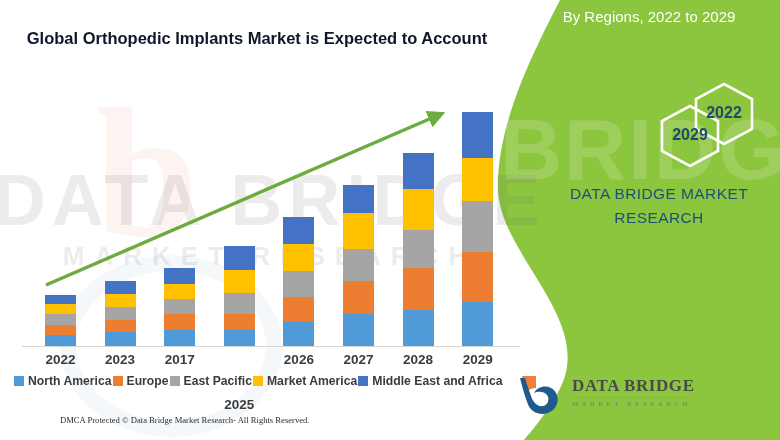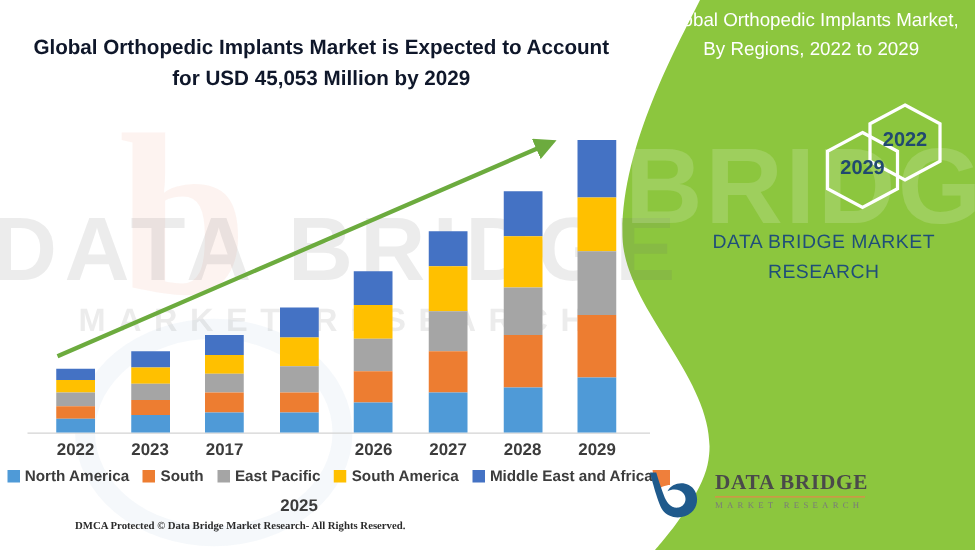--- a/index.html
+++ b/index.html
@@ -51,34 +51,34 @@
 
   .xlabels{position:absolute;left:0;top:352px;width:540px;height:20px;}
   .xlabel{
     position:absolute;width:60px;text-align:center;
     font-size:13.5px;font-weight:bold;color:#3c3c3c;
   }
 
   
   .legend{
     position:absolute;left:14px;top:374px;width:500px;
-    display:flex;align-items:center;justify-content:center;gap:11px;
+    display:flex;align-items:center;justify-content:flex-start;gap:1px;
     white-space:nowrap;
   }
   .legend-item{display:flex;align-items:center;gap:4px;}
   .legend-swatch{width:10px;height:10px;display:inline-block;}
   .legend-label{font-size:12.2px;font-weight:bold;color:#3c3c3c;}
 
   
   .footer{position:absolute;left:0;top:415px;width:540px;height:20px;}
   .footer span{
     position:absolute;font-family:"Liberation Serif", serif;
     font-size:8.6px;color:#2b2b2b;white-space:nowrap;
   }
-  .foot-left{left:60px;top:0;font-weight:bold;}
+  .foot-left{left:60px;top:0;}
   .foot-right{left:312px;top:0;}
 
   
   .rp-title{
     position:absolute;left:520px;top:6px;width:258px;
     text-align:center;color:#ffffff;
     font-size:15px;line-height:1.5;font-weight:500;
   }
   .hexwrap{position:absolute;left:660px;top:80px;width:120px;height:90px;}
   .hex-label{
@@ -125,21 +125,20 @@
   <div class="wm-circle"></div>
   <div class="watermark">
     <div style="text-align:center">
       <div>DATA BRIDGE</div>
       <div class="wm2">MARKET RESEARCH</div>
     </div>
   </div>
 
   <div class="left-title">
     <div>Global Orthopedic Implants Market is Expected to Account</div>
-    <div>for USD 45,053 Million by 2029</div>
   </div>
 
   <div class="chart">
     <div class="baseline"></div>
 
     <svg style="position:absolute;left:0;top:0;width:540px;height:440px;">
       <defs>
         <marker id="arrowhead" markerWidth="5.2" markerHeight="5.2" refX="1.6" refY="2.6" orient="auto">
           <polygon points="0,0 5.2,2.6 0,5.2" fill="#6cab3e"></polygon>
         </marker>
@@ -217,44 +216,43 @@
       </div>
   </div>
 
   <div class="legend" id="legend">
       <div class="legend-item">
         <span class="legend-swatch" style="background: rgb(79, 154, 215);"></span>
         <span class="legend-label">North America</span>
       </div>
       <div class="legend-item">
         <span class="legend-swatch" style="background: rgb(237, 125, 49);"></span>
-        <span class="legend-label">South</span>
+        <span class="legend-label">Europe</span>
       </div>
       <div class="legend-item">
         <span class="legend-swatch" style="background: rgb(165, 165, 165);"></span>
         <span class="legend-label">East Pacific</span>
       </div>
       <div class="legend-item">
         <span class="legend-swatch" style="background: rgb(255, 192, 0);"></span>
-        <span class="legend-label">South America</span>
+        <span class="legend-label">Market America</span>
       </div>
       <div class="legend-item">
         <span class="legend-swatch" style="background: rgb(68, 114, 196);"></span>
         <span class="legend-label">Middle East and Africa</span>
       </div>
     </div>
 
   <div class="footer">
     <span class="foot-left">DMCA Protected © Data Bridge Market Research- All Rights Reserved.</span>
   </div>
 
   <div class="rp-watermark">BRIDGE</div>
 
   <div class="rp-title">
-    <div>Global Orthopedic Implants Market,</div>
     <div>By Regions, 2022 to 2029</div>
   </div>
 
   <div class="hexwrap">
     <svg width="120" height="92" viewBox="0 0 120 92">
       <polygon points="64,4 92,19 92,49 64,64 36,49 36,19" fill="none" stroke="#ffffff" stroke-width="2.6"></polygon>
       <polygon points="30,26 58,41 58,71 30,86 2,71 2,41" fill="none" stroke="#ffffff" stroke-width="2.6"></polygon>
     </svg>
     <div class="hex-label" style="left:34px;top:24px;">2022</div>
     <div class="hex-label" style="left:0px;top:46px;">2029</div>

